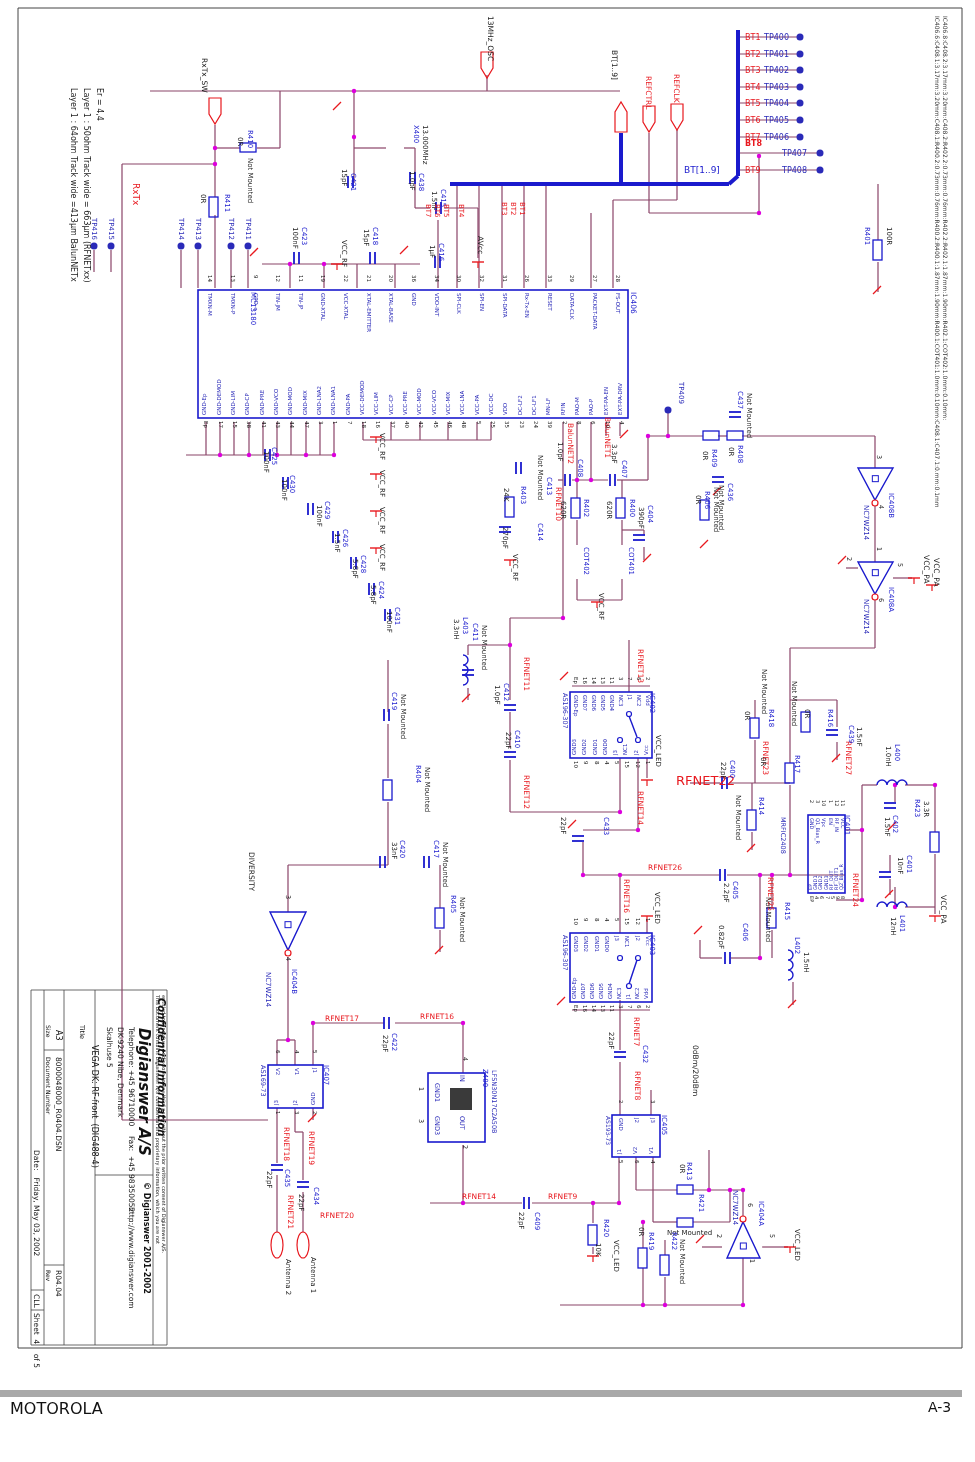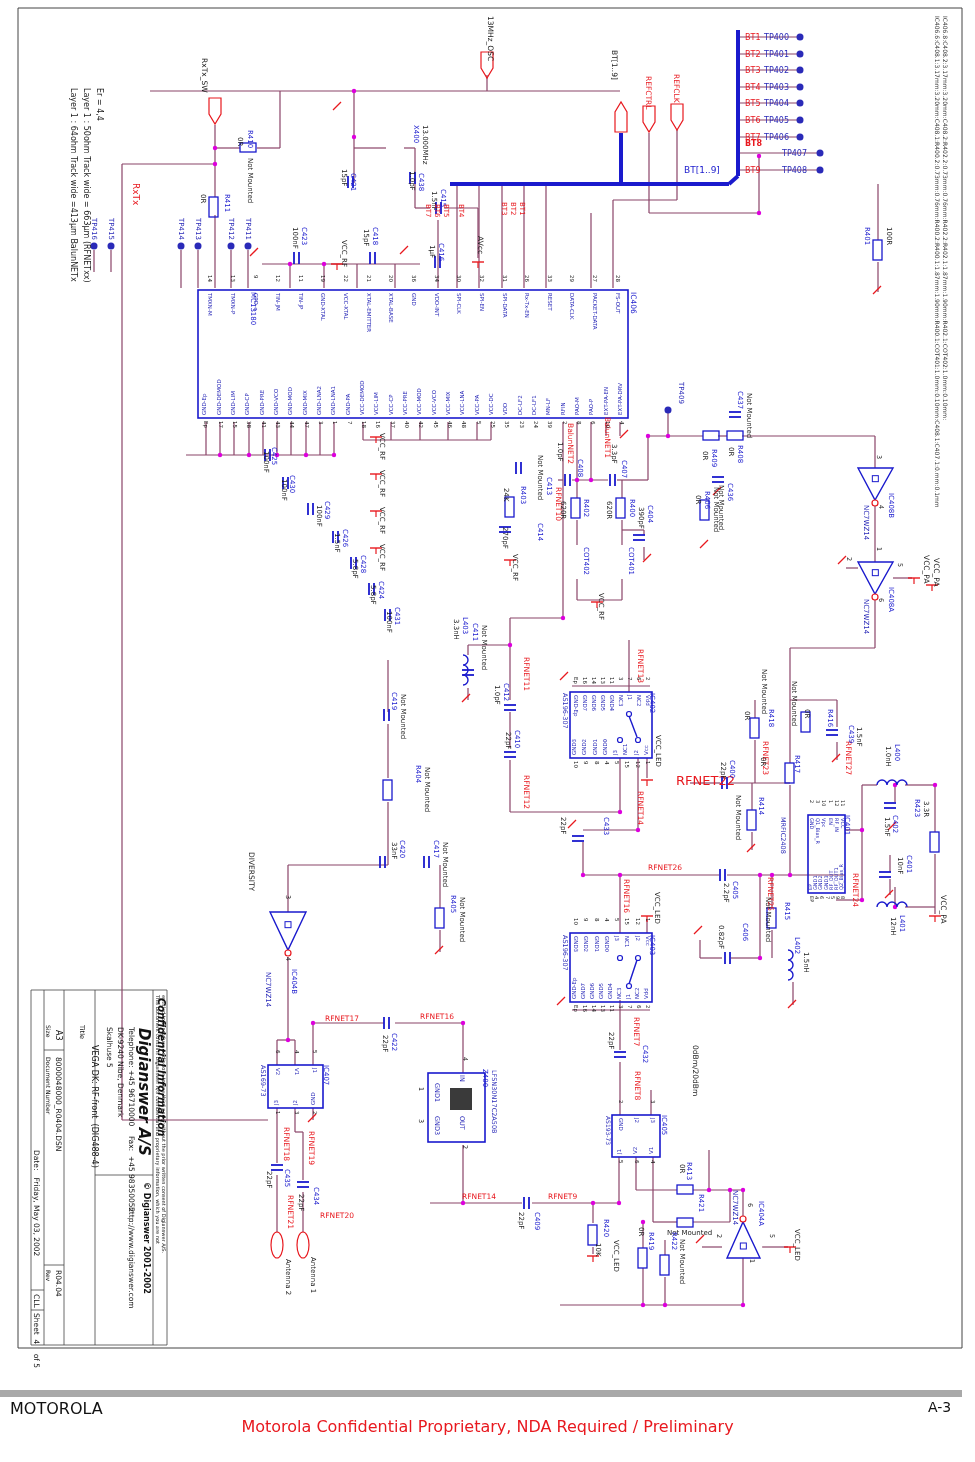--- a/index.html
+++ b/index.html
@@ -1000,14 +1000,13 @@
     <span class="tbtext" style="left:40px;top:1294px;font-size:7.5px">CLL</span>
     <span class="tbtext" style="left:40px;top:1313px;font-size:7.5px">Sheet  4    of 5</span>
   </div>
 
   <span class="lb r90" style="left:940px;top:16px;font-size:6px;color:#333">IC406.6:C408.1:3.17mm:3.20mm:C408.1:R400.2:0.73mm:0.76mm:R400.2:R400.1:1.87mm:1.90mm:R400.1:COT401:1.0mm:0.10mm:C408.1:C407.1:0.mm:0.1mm</span>
   <span class="lb r90" style="left:948px;top:16px;font-size:6px;color:#333">IC406.8:C408.2:3.17mm:3.20mm:C408.2:R402.2:0.73mm:0.76mm:R402.2:R402.1:1.87mm:1.90mm:R402.1:COT402:1.0mm:0.10mm:</span>
 
   <div id="footerbar"></div>
   <div id="moto">MOTOROLA</div>
   <div id="pageno">A-3</div>
-  <div id="confid">Motorola Confidential Proprietary, NDA Required / Preliminary</div>
 </div>
 
 </body></html>

